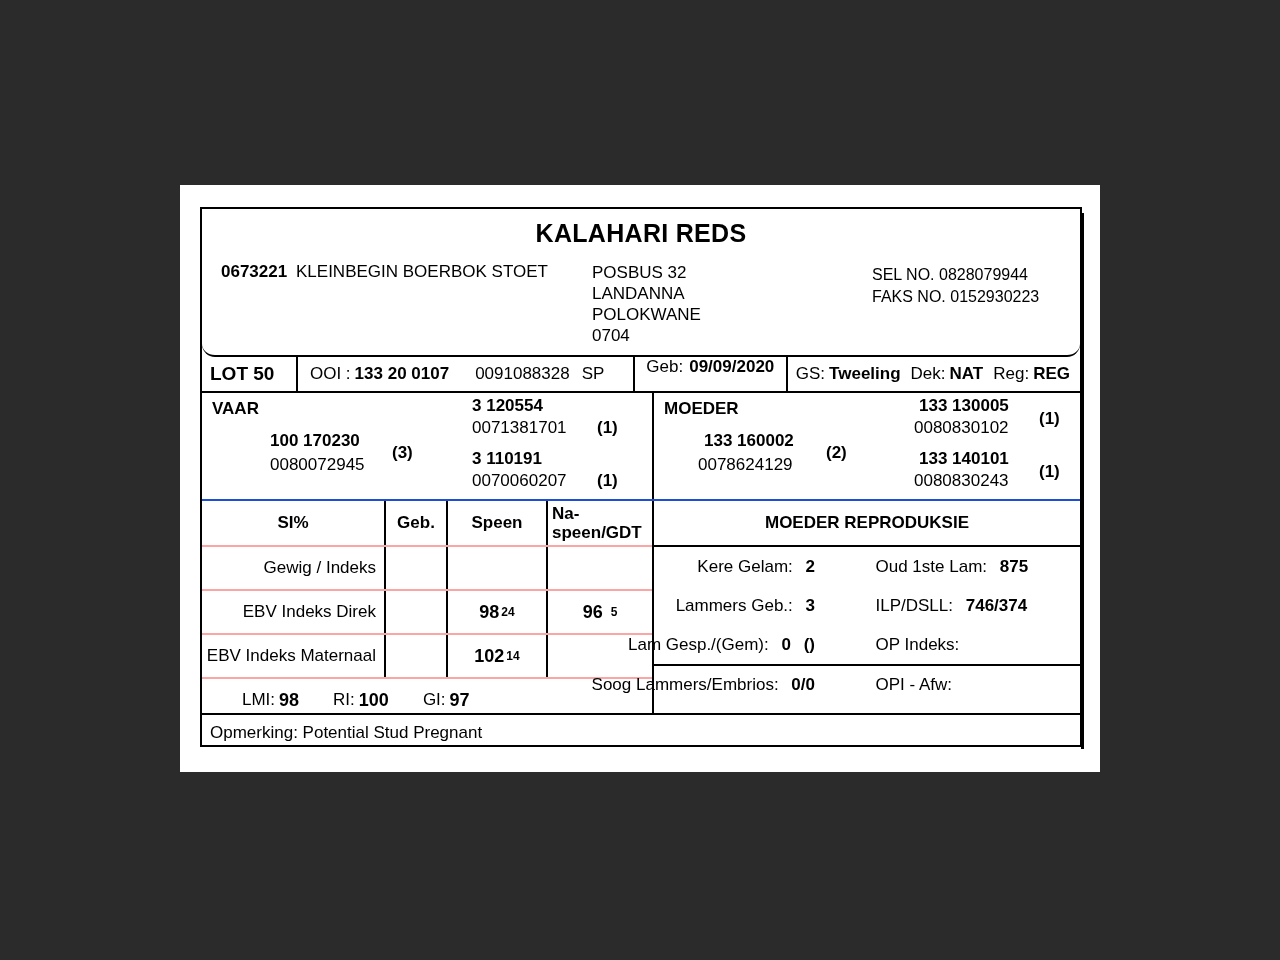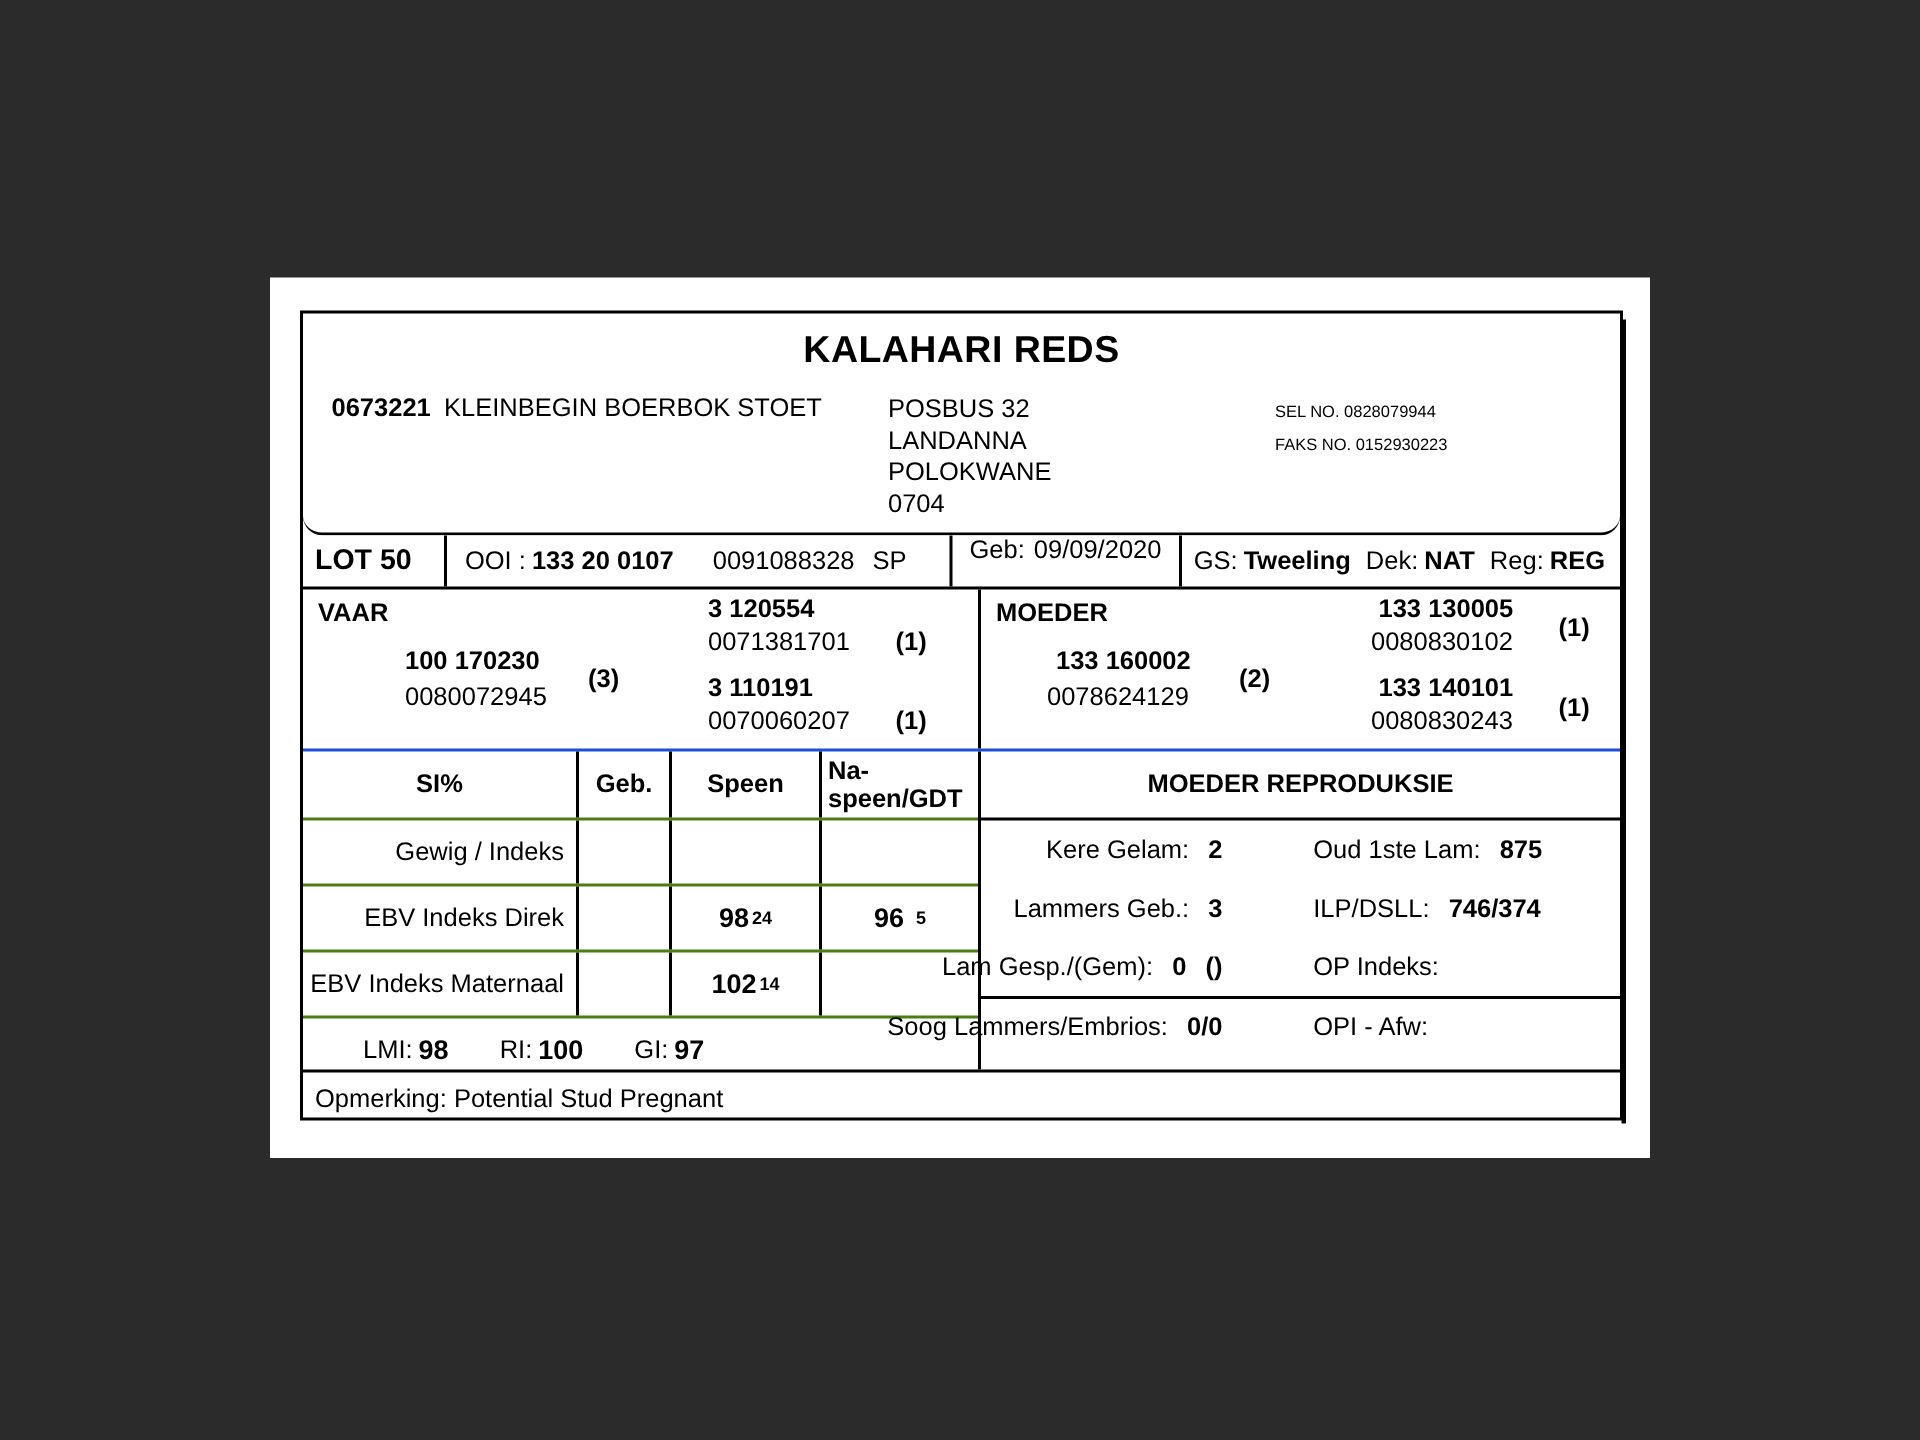--- a/index.html
+++ b/index.html
@@ -72,24 +72,24 @@
     top: 0;
   }
   .addr {
     position: absolute;
     left: 380px;
     top: 0;
     line-height: 21px;
   }
   .contact {
     position: absolute;
-    left: 638px;
+    left: 660px;
     top: 2px;
     line-height: 22px;
-    font-size: 11px;
+    font-size: 16px;
   }
 
   
   .lotrow {
     display: flex;
     border-bottom: 2px solid #000;
     height: 34px;
     align-items: center;
     font-size: 17px;
   }
@@ -118,21 +118,21 @@
   .ooi-cell .sp { margin-left: 12px; }
   .geb-cell {
     width: 160px;
     border-right: 2px solid #000;
     height: 100%;
     display: flex;
     align-items: flex-start;
     justify-content: center;
     box-sizing: border-box;
   }
-  .geb-cell .val { font-weight: normal; margin-left: 6px; }
+  .geb-cell .val { font-weight: bold; margin-left: 6px; }
   .gs-cell {
     flex: 1;
     height: 100%;
     display: flex;
     align-items: center;
     padding-left: 8px;
     box-sizing: border-box;
   }
   .gs-cell b { margin-left: 4px; margin-right: 10px; text-align: right; }
 
@@ -220,21 +220,21 @@
     width: 452px;
     border-right: 2px solid #000;
     box-sizing: border-box;
   }
   .right-tbl {
     flex: 1;
     box-sizing: border-box;
   }
   .lt-row {
     display: flex;
-    border-bottom: 2px solid #4d7c0f;
+    border-bottom: 2px solid #fca5a5;
     box-sizing: border-box;
   }
   .lt-head { height: 46px; }
   .lt-data { height: 44px; }
   .c-label {
     width: 184px;
     border-right: 2px solid #000;
     box-sizing: border-box;
     display: flex;
     align-items: center;

